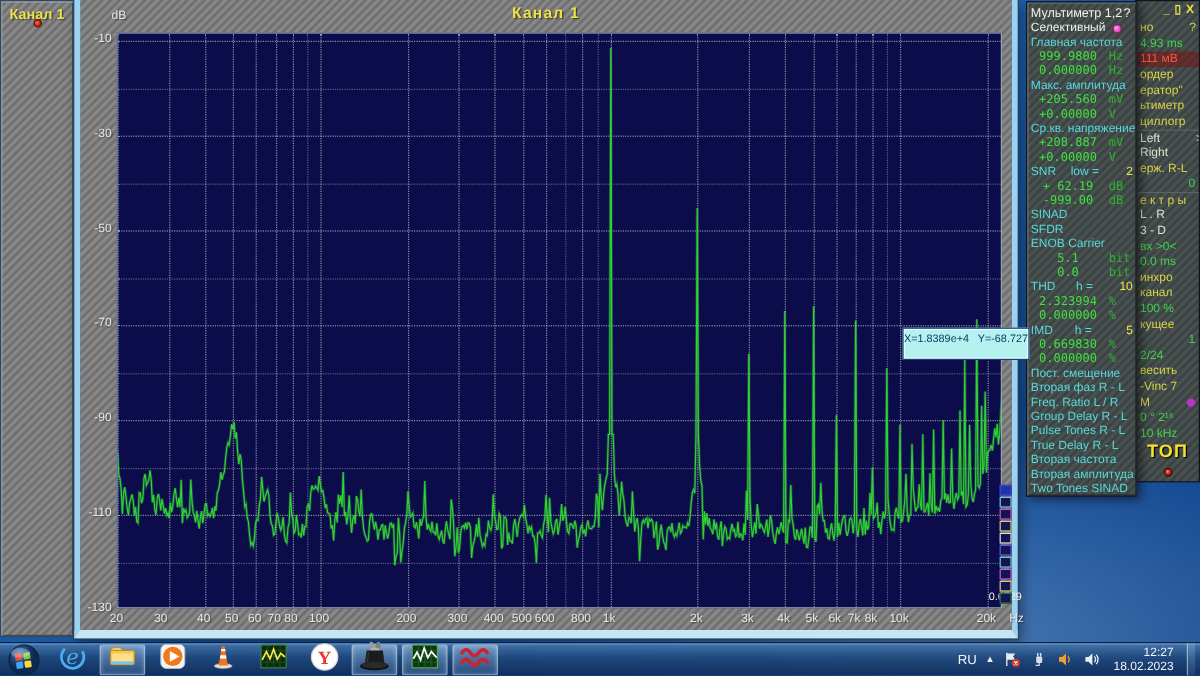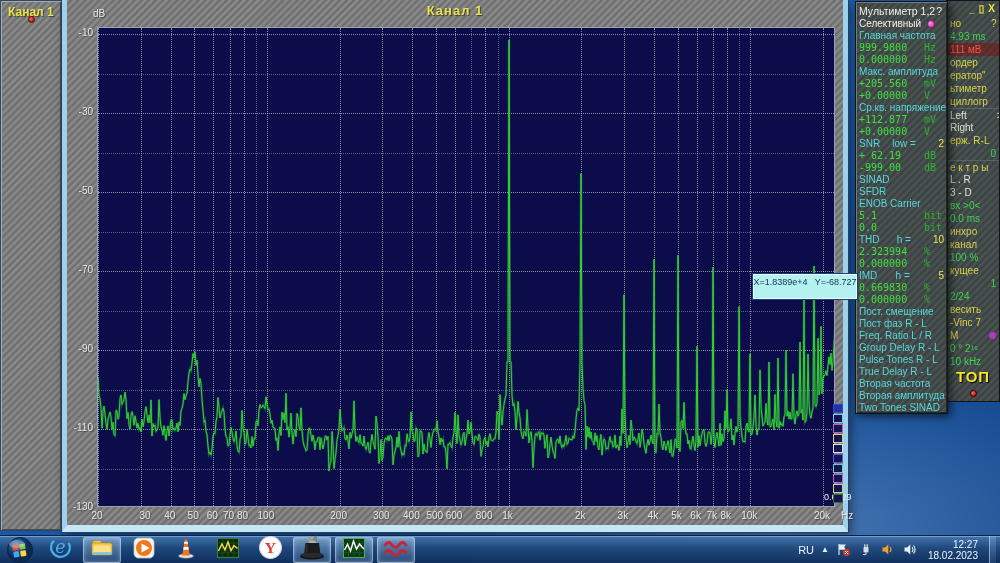--- a/index.html
+++ b/index.html
@@ -73,21 +73,21 @@
     position:absolute; left:855px; top:1px; width:93px; height:413px; z-index:4;
     border:1px solid #141414; box-shadow: inset 1px 1px 0 #737d7d, inset -1px -1px 0 #202828, 3px 3px 8px rgba(0,0,0,.55);
     padding:2px 0 0 0; overflow:hidden;
   }
   .mm-row { height:12px; line-height:12px; font-size:10px; padding:0 3px; white-space:nowrap; display:flex; }
   .mm-header { height:14px; line-height:14px; color:#f0f0e6; font-size:10.5px; }
   .mm-header .q { margin-left:auto; padding-right:2px; }
   .mm-mode { color:#f0f0e6; }
   .mm-label { color:#58d8d8; }
   .mm-value { font-family:"DejaVu Sans Mono", monospace; font-size:10px; }
-  .mm-value .num { flex:1; text-align:left; color:#3fe03f; padding-right:3px; }
+  .mm-value .num { flex:1; text-align:center; color:#3fe03f; padding-right:3px; }
   .mm-value .unit { width:20px; color:#2db52d; }
   .mm-param { color:#58d8d8; }
   .mm-param .mid { flex:1; text-align:center; }
   .mm-param .num { width:16px; text-align:right; color:#e8e84a; }
   .mm-dot { width:8px; height:8px; border-radius:50%; margin:2px 9px 0 auto; background:radial-gradient(circle at 35% 35%, #ff9ae6,#e040c0 70%); border:1px solid #802060; }
   
   #taskbar {
     position:absolute; left:0; bottom:0; width:1000px; height:28px; z-index:10;
     background:linear-gradient(180deg, rgba(70,120,175,.9) 0%, rgba(30,70,120,.92) 45%, rgba(15,45,90,.95) 100%);
     border-top:1px solid #0a2348; box-shadow: inset 0 1px 0 rgba(160,200,240,.5);
@@ -181,21 +181,21 @@
           <div class="marker-sq" style="border-color: rgb(46, 110, 62);"></div>
         </div>
     <div class="ytick" style="top: 27px;">-10</div>
         <div class="ytick" style="top: 106px;">-30</div>
         <div class="ytick" style="top: 185px;">-50</div>
         <div class="ytick" style="top: 264px;">-70</div>
         <div class="ytick" style="top: 343px;">-90</div>
         <div class="ytick" style="top: 422px;">-110</div>
         <div class="ytick" style="top: 501px;">-130</div>
         <div class="xtick" style="left: 30px;">20</div>
-        <div class="xtick" style="left: 78px;">30</div>
+        <div class="xtick" style="left: 67px;">30</div>
         <div class="xtick" style="left: 102.75px;">40</div>
         <div class="xtick" style="left: 126.17px;">50</div>
         <div class="xtick" style="left: 145.306px;">60</div>
         <div class="xtick" style="left: 161.485px;">70</div>
         <div class="xtick" style="left: 175.5px;">80</div>
         <div class="xtick" style="left: 198.92px;">100</div>
         <div class="xtick" style="left: 271.67px;">200</div>
         <div class="xtick" style="left: 314.226px;">300</div>
         <div class="xtick" style="left: 344.42px;">400</div>
         <div class="xtick" style="left: 367.84px;">500</div>
@@ -337,21 +337,21 @@
         <div class="mm-row mm-value">
           <span class="num">+205.560</span>
           <span class="unit">mV</span>
         </div>
         <div class="mm-row mm-value">
           <span class="num">+0.00000</span>
           <span class="unit">V</span>
         </div>
         <div class="mm-row mm-label">Ср.кв. напряжение</div>
         <div class="mm-row mm-value">
-          <span class="num">+112.877</span>
+          <span class="num">+208.887</span>
           <span class="unit">mV</span>
         </div>
         <div class="mm-row mm-value">
           <span class="num">+0.00000</span>
           <span class="unit">V</span>
         </div>
         <div class="mm-row mm-param">
           <span>SNR</span>
           <span class="mid">low =</span>
           <span class="num">2</span>
@@ -395,21 +395,21 @@
         </div>
         <div class="mm-row mm-value">
           <span class="num">0.669830</span>
           <span class="unit">%</span>
         </div>
         <div class="mm-row mm-value">
           <span class="num">0.000000</span>
           <span class="unit">%</span>
         </div>
         <div class="mm-row mm-label">Пост. смещение</div>
-        <div class="mm-row mm-label">Пост фаз R - L</div>
+        <div class="mm-row mm-label">Вторая фаз R - L</div>
         <div class="mm-row mm-label">Freq. Ratio  L / R</div>
         <div class="mm-row mm-label">Group Delay R - L</div>
         <div class="mm-row mm-label">Pulse Tones R - L</div>
         <div class="mm-row mm-label">True Delay R - L</div>
         <div class="mm-row mm-label">Вторая частота</div>
         <div class="mm-row mm-label">Вторая амплитуда</div>
         <div class="mm-row mm-label">Two Tones SINAD</div>
       </div>
   </div>
 

